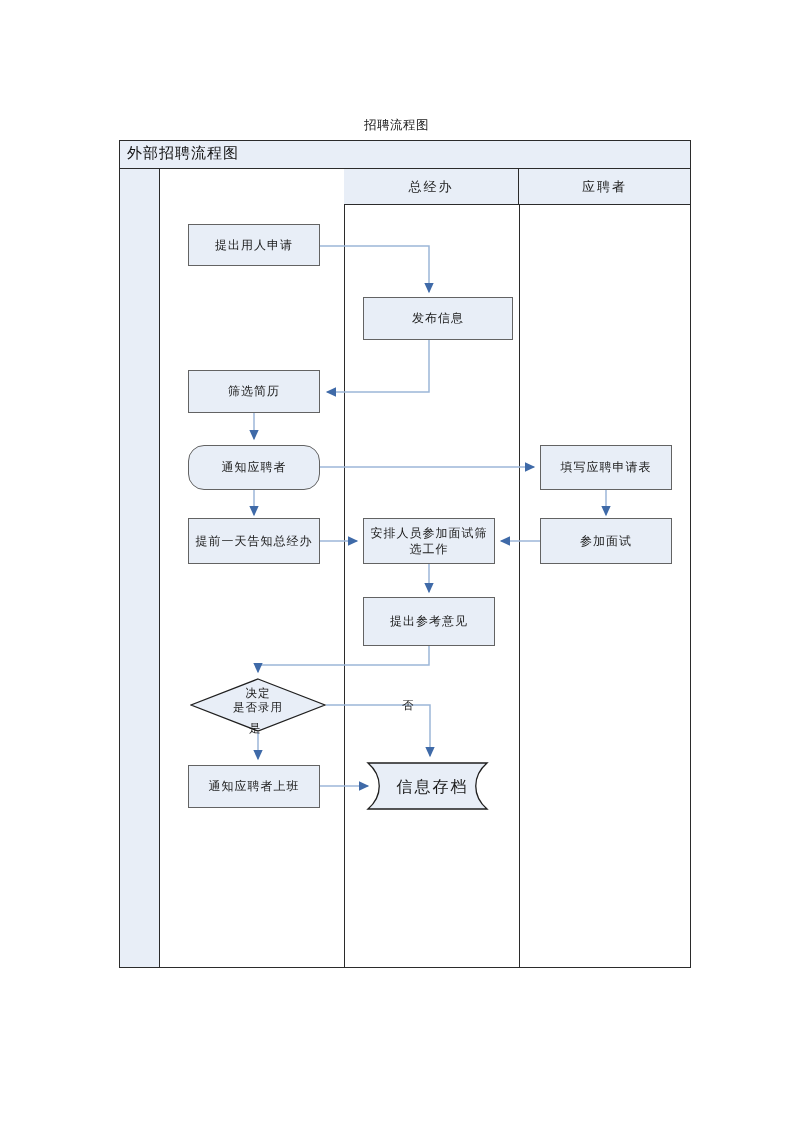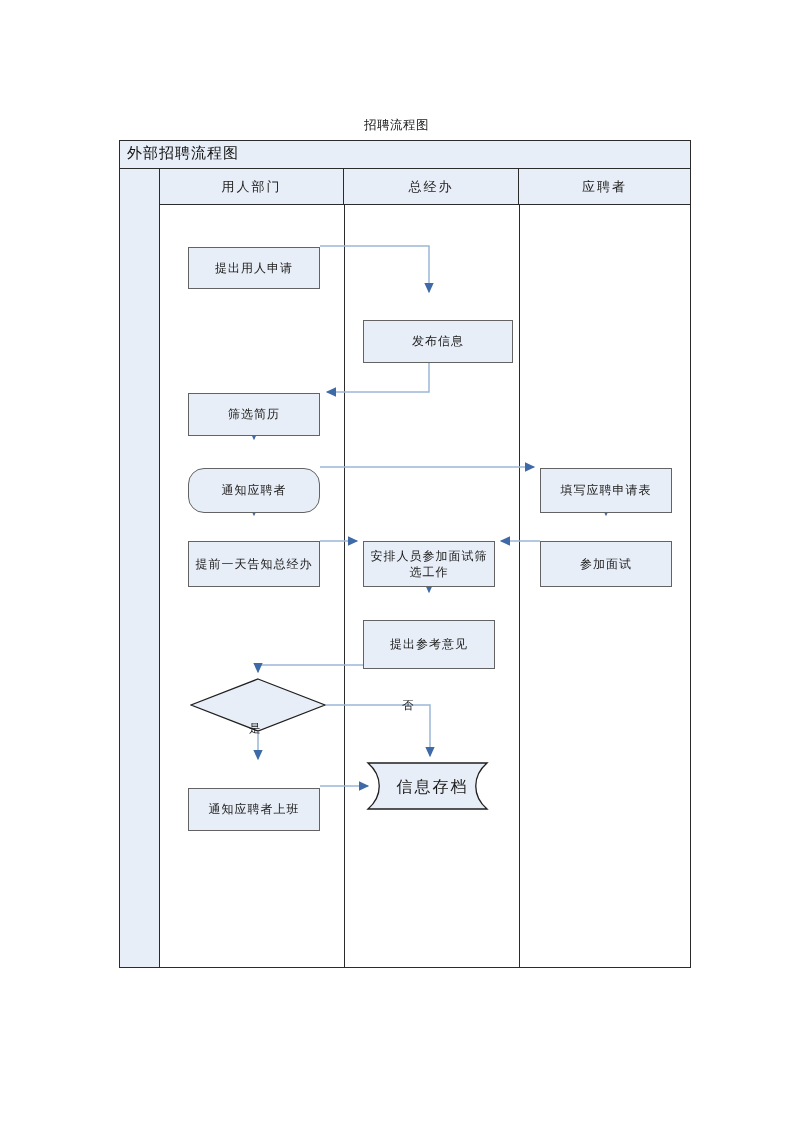--- a/index.html
+++ b/index.html
@@ -120,21 +120,20 @@
     box-sizing: border-box;
     display: flex;
     align-items: center;
     justify-content: center;
     text-align: center;
     font-size: 12px;
     line-height: 1.35;
     letter-spacing: 1px;
     color: #1a1a1a;
     padding: 0 4px;
-    margin-top: 23px;
   }
 
   
   #node-decision {
     position: absolute;
     left: 190px;
     top: 678px;
     width: 136px;
     height: 54px;
   }
@@ -185,21 +184,20 @@
 <div id="doc-title">招聘流程图</div>
 
 <div id="flow-table">
 
   <div id="banner-row">
     <div id="banner-label">外部招聘流程图</div>
   </div>
 
   <div id="lane-spacer"></div>
 
-  <div class="col-head" id="head-a">用人部门</div>
   <div class="col-head" id="head-b">总经办</div>
   <div class="col-head" id="head-c">应聘者</div>
 
   <div class="lane-sep" id="sep-1"></div>
   <div class="lane-sep" id="sep-2"></div>
 </div>
 
 <svg id="flow-canvas" viewBox="0 0 793 1122" xmlns="http://www.w3.org/2000/svg">
   <defs>
     <marker id="ah" markerWidth="9" markerHeight="9" refX="6.2" refY="3.2" orient="auto" markerUnits="strokeWidth">
@@ -251,20 +249,21 @@
 <div class="node" id="node-7" style="left:363px; top:518px; width:132px; height:46px;">安排人员参加面试筛选工作</div>
 
 <div class="node" id="node-8" style="left:540px; top:518px; width:132px; height:46px;">参加面试</div>
 
 <div class="node" id="node-9" style="left:363px; top:597px; width:132px; height:49px;">提出参考意见</div>
 
 <div id="node-decision">
   <svg width="136" height="54" viewBox="0 0 136 54" xmlns="http://www.w3.org/2000/svg">
     <polygon points="68,1 135,27 68,53 1,27" fill="#e8eef7" stroke="#1f1f1f" stroke-width="1.3"></polygon>
   </svg>
+  <div class="diamond-label"><span>决定</span><br><span>是否录用</span></div>
 </div>
 
 <div class="branch-label" id="label-yes">是</div>
 <div class="branch-label" id="label-no">否</div>
 
 <div class="node" id="node-11" style="left:188px; top:765px; width:132px; height:43px;">通知应聘者上班</div>
 
 <div id="node-archive">
   <svg width="145" height="48" viewBox="0 0 145 48" xmlns="http://www.w3.org/2000/svg">
     <path d="M8,1 H127 C112,14 112,34 127,47 H8 C23,34 23,14 8,1 Z" fill="#e8eef7" stroke="#1f1f1f" stroke-width="1.3"></path>

